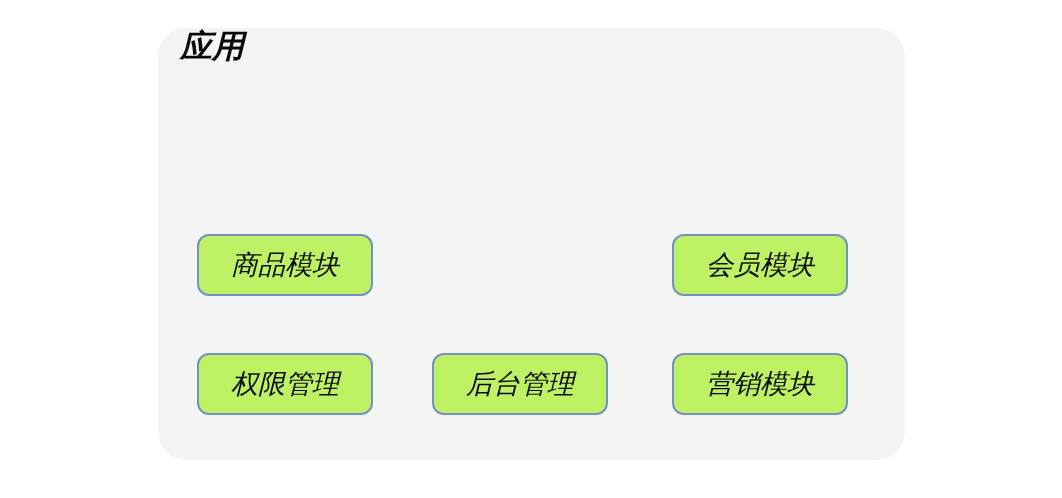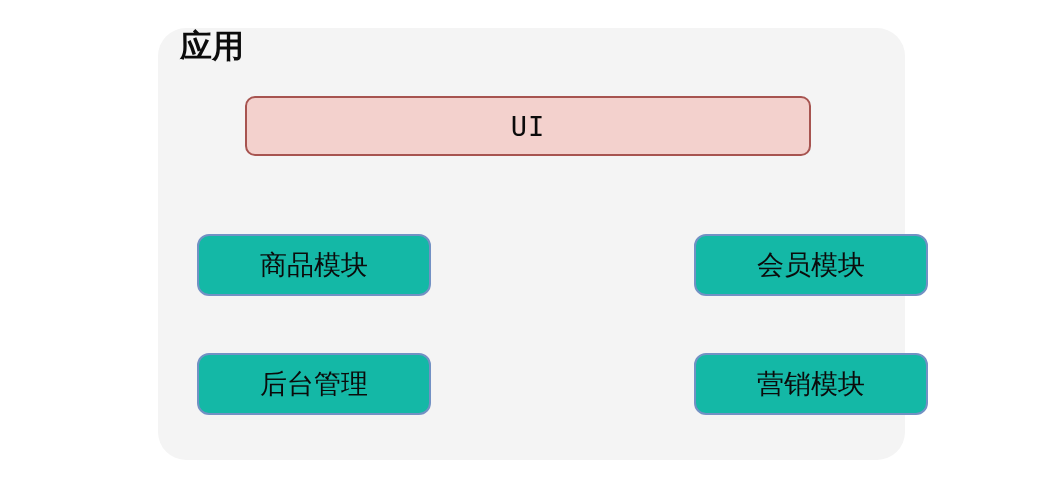--- a/index.html
+++ b/index.html
@@ -12,20 +12,21 @@
     height: 498px;
     font-family: "Liberation Sans", sans-serif;
     overflow: hidden;
   }
 
   #canvas {
     position: relative;
     width: 1062px;
     height: 498px;
     background: #ffffff;
+    font-style: italic;
   }
 
   
   .app-container {
     position: absolute;
     left: 158px;
     top: 28px;
     width: 747px;
     height: 432px;
     background: #f4f4f4;
@@ -64,70 +65,70 @@
   .ui-box .box-label {
     font-family: "DejaVu Sans Mono", monospace;
     font-size: 27px;
     color: #0b0b0b;
     letter-spacing: 1px;
   }
 
   
   .module-box {
     position: absolute;
-    width: 234px;
+    width: 176px;
     height: 62px;
-    background: #14b8a6;
+    background: #bef264;
     border: 2px solid #7291c4;
     border-radius: 12px;
     box-sizing: border-box;
     display: flex;
     align-items: center;
     justify-content: center;
   }
   .module-box .box-label {
     font-size: 27px;
     color: #0b0b0b;
     white-space: nowrap;
     font-family: "Liberation Sans", sans-serif;
   }
 
   
   .col-0 { left: 197px; }
   .col-1 { left: 432px; }
-  .col-2 { left: 672px; margin-left: 22px; }
+  .col-2 { left: 672px; }
 
   
   .row-0 { top: 234px; }
   .row-1 { top: 353px; }
 </style>
 </head>
 <body>
 
 <div id="canvas">
 
   <div class="app-container"></div>
 
   <div class="app-title">应用</div>
 
-  <div class="ui-box">
-    <span class="box-label">UI</span>
-  </div>
 
   <div class="module-box col-0 row-0">
     <span class="box-label">商品模块</span>
   </div>
 
 
   <div class="module-box col-2 row-0">
     <span class="box-label">会员模块</span>
   </div>
 
   <div class="module-box col-0 row-1">
+    <span class="box-label">权限管理</span>
+  </div>
+
+  <div class="module-box col-1 row-1">
     <span class="box-label">后台管理</span>
   </div>
-
 
   <div class="module-box col-2 row-1">
     <span class="box-label">营销模块</span>
   </div>
 
 </div>
 
 </body></html>

